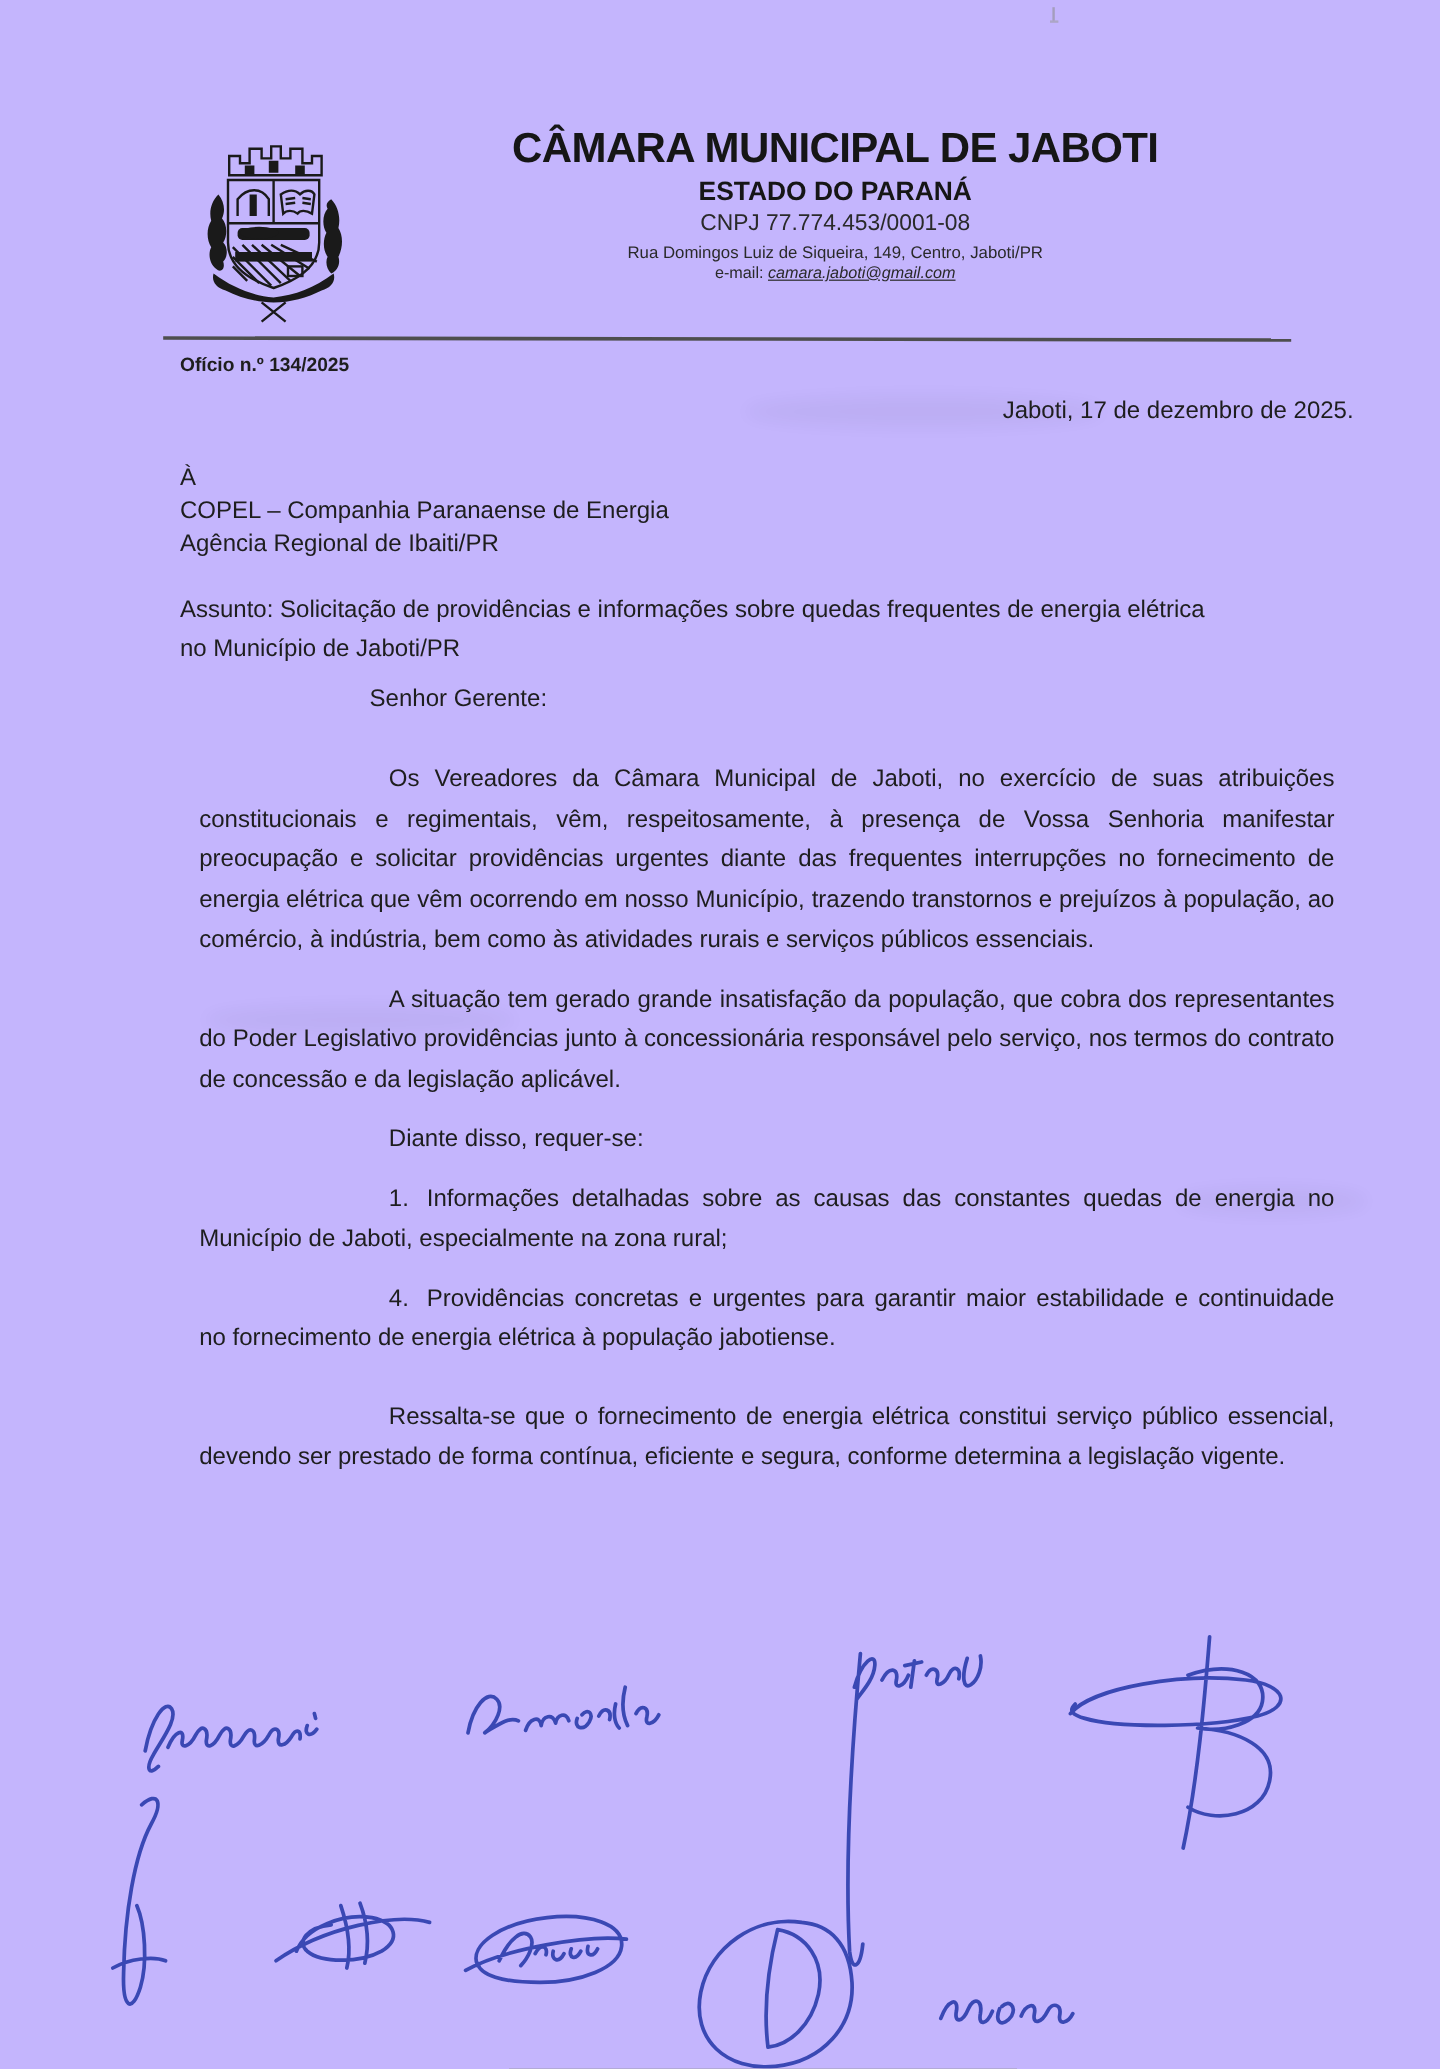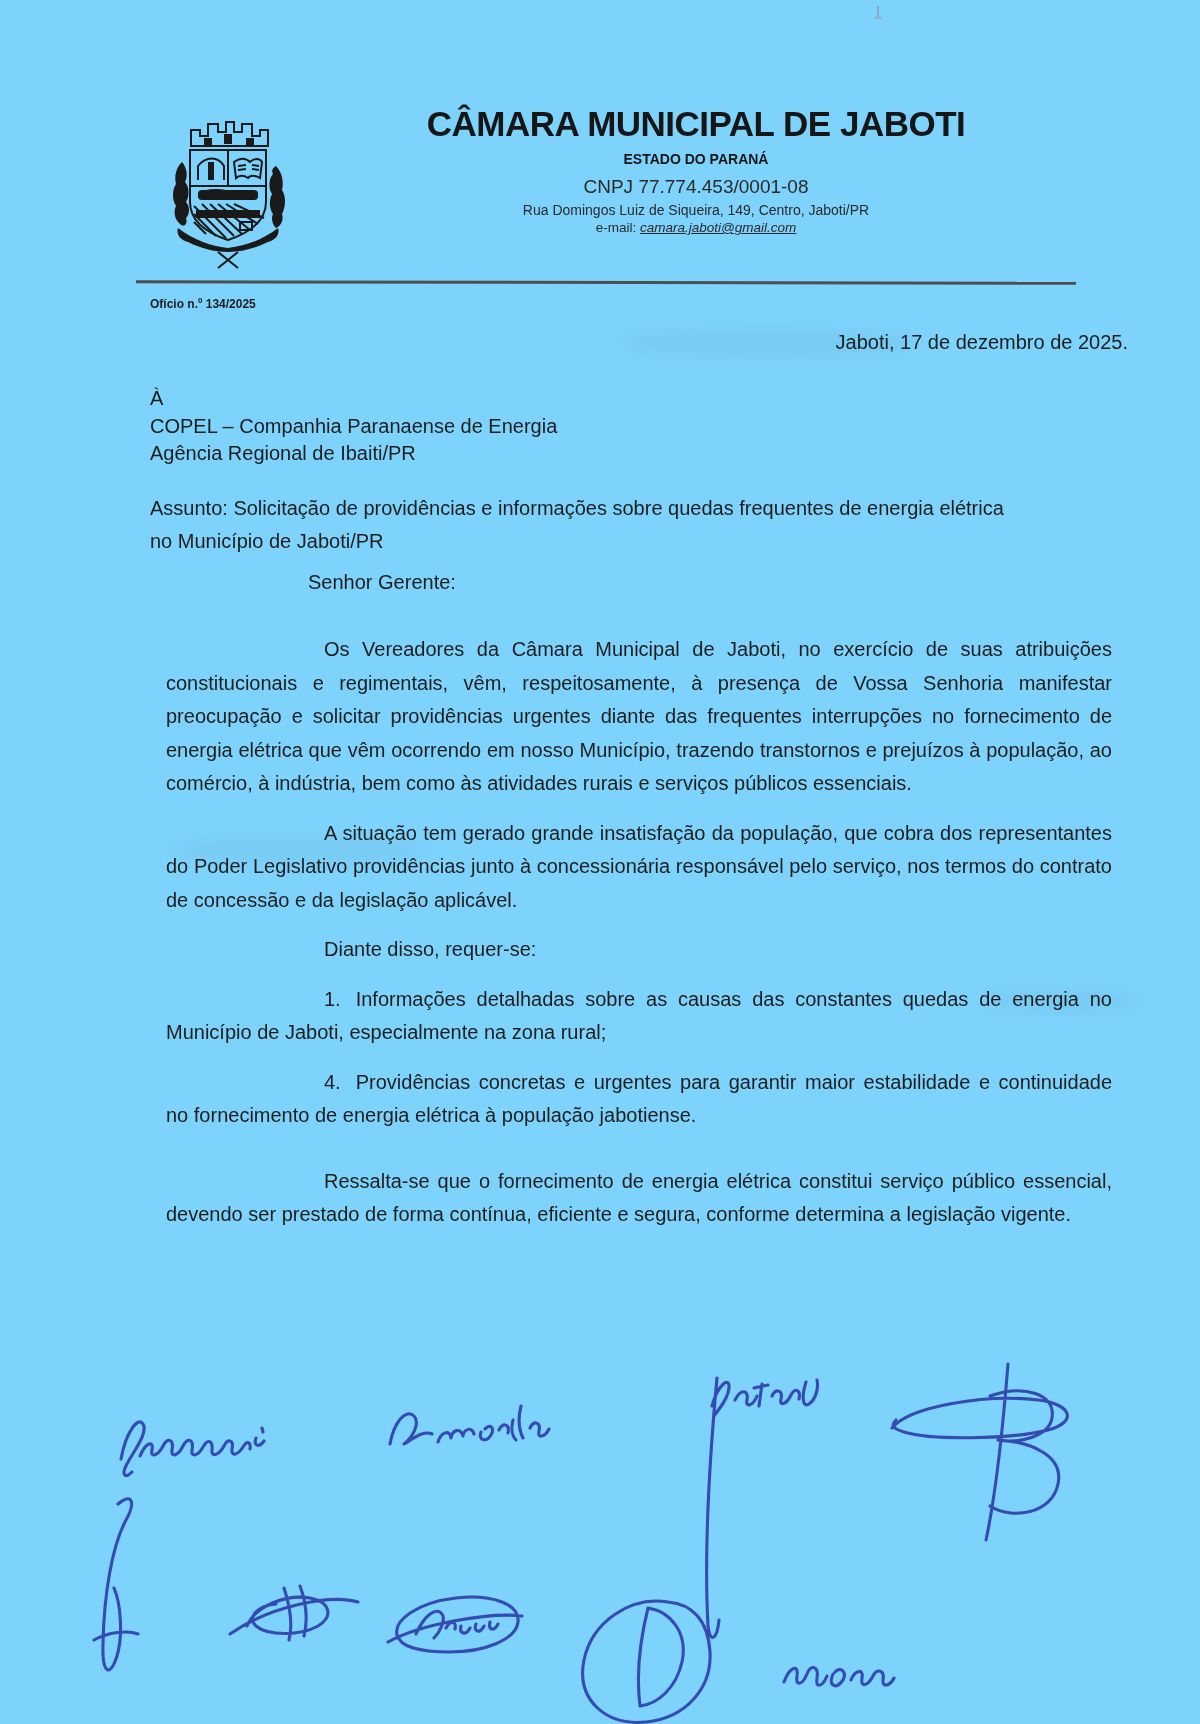--- a/index.html
+++ b/index.html
@@ -1,38 +1,38 @@
 <!DOCTYPE html>
 <html lang="pt-BR"><head>
 <meta charset="utf-8">
 <style>
   html,body { margin:0; padding:0; background:#9a9a9a; }
   .page {
     position:relative; width:1200px; height:1724px; margin:0 auto;
-    background:#7dd3fc; overflow:hidden;
+    background:#c4b5fd; overflow:hidden;
     font-family:"Liberation Sans","DejaVu Sans",sans-serif;
     color:#1e1e1e;
   }
   
   .letterhead { position:absolute; top:104px; left:0; width:100%; }
   .lh-logo { position:absolute; left:160px; top:6px; width:136px; height:160px; }
   .lh-text { margin-left:300px; width:792px; text-align:center; color:#161616; }
   .lh-title { font-size:35px; font-weight:bold; letter-spacing:-0.5px; line-height:40px; }
-  .lh-state { font-size:14px; font-weight:bold; line-height:27px; margin-top:2px; }
+  .lh-state { font-size:22px; font-weight:bold; line-height:27px; margin-top:2px; }
   .lh-cnpj  { font-size:19px; line-height:24px; margin-top:2px; color:#2a2a2a; }
   .lh-addr  { font-size:14px; line-height:18px; margin-top:2px; color:#2a2a2a; }
   .lh-email { font-size:13.5px; line-height:18px; color:#2a2a2a;text-align:center; }
   .lh-email .em { font-style:italic; text-decoration:underline; }
   .rule {
     position:absolute; top:281px; left:136px; width:940px; height:3px;
     background:#4e4e4e; transform:rotate(0.1deg);
   }
   
   .letter { position:absolute; top:288px; left:150px; right:72px; font-size:20px; line-height:33.5px; }
-  .oficio   { font-weight:bold; font-size:12px; }
+  .oficio   { font-weight:bold; font-size:16px; }
   .dateline { text-align:right; margin-top:4px; }
   .recipient { margin-top:26px; line-height:27.5px; }
   .subject  { margin-top:24px; line-height:33px; }
   .salutation { margin-top:8px; text-indent:158px; }
   .par { margin:16px; text-align:justify; text-indent:158px; }
   .par.first { margin-top:34px; }
   .par .num { padding-right:15px; }
   .closing { margin-top:32px; }
   
   .sig-layer { position:absolute; left:0; top:1344px; width:1200px; height:380px; pointer-events:none; }

